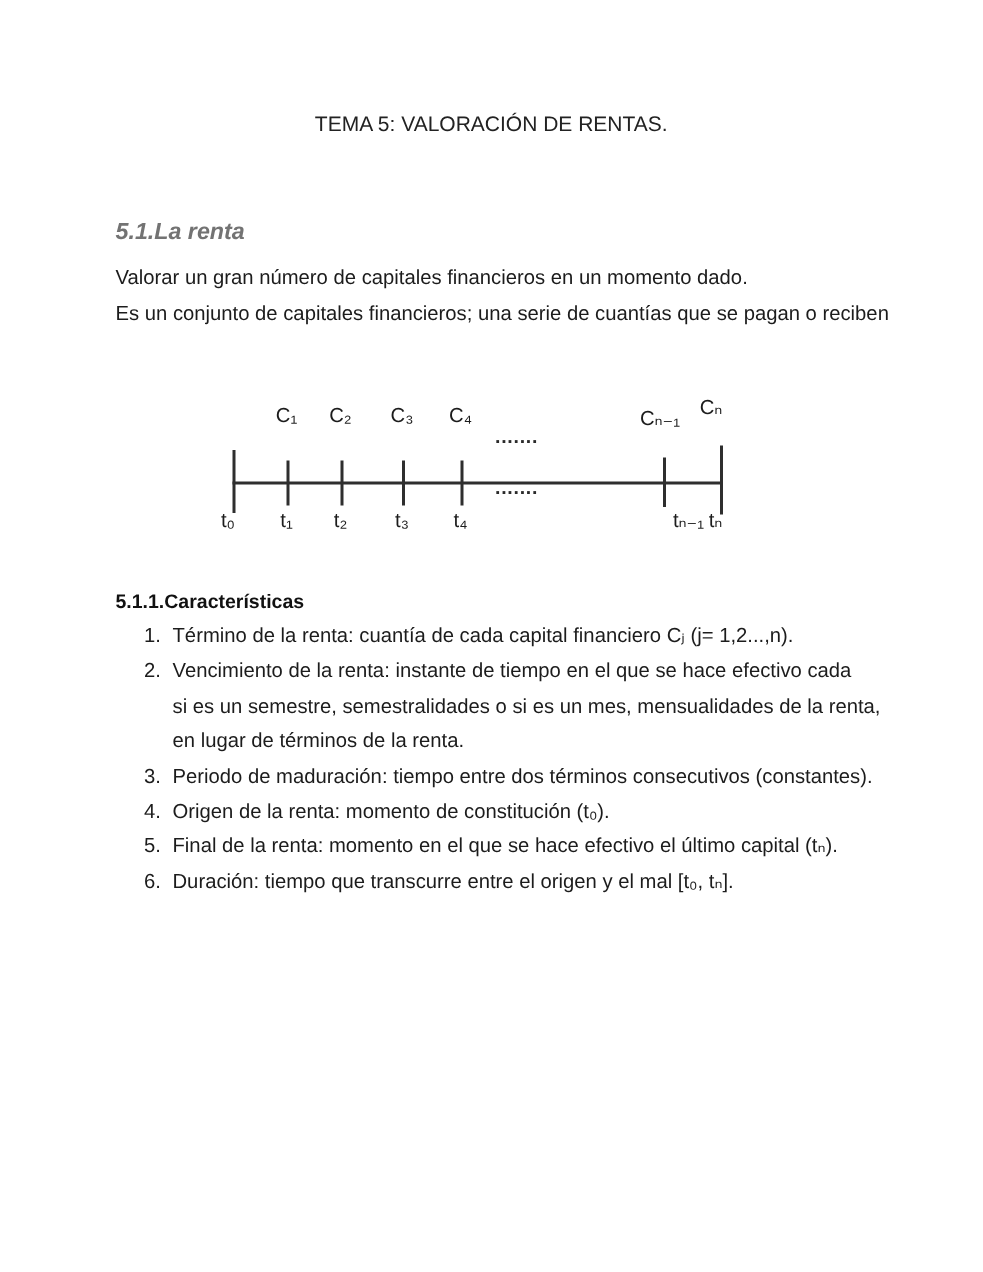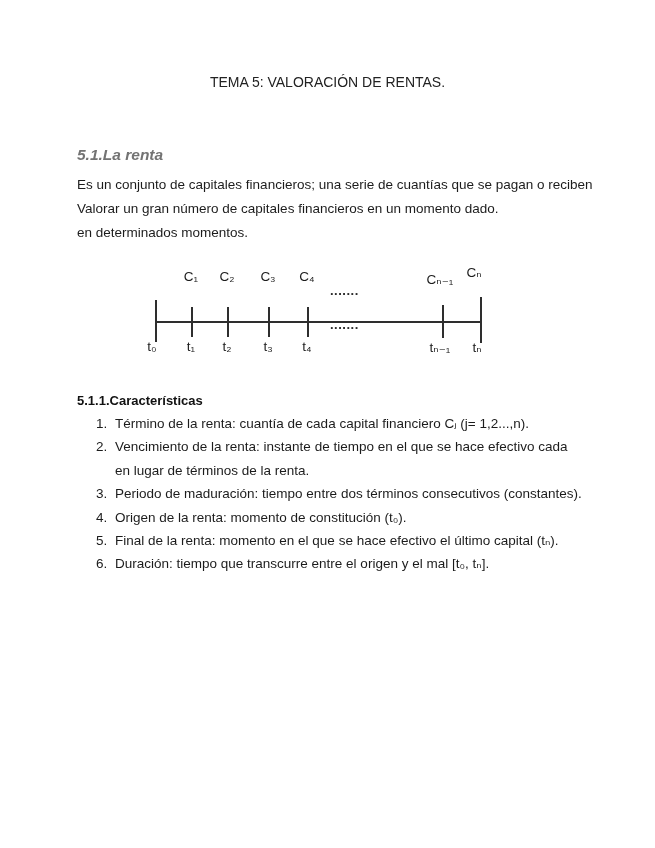--- a/index.html
+++ b/index.html
@@ -46,23 +46,22 @@
 </head>
 <body>
 
 <div class="page">
 
   <div class="title">TEMA 5: VALORACIÓN DE RENTAS.</div>
 
   <div class="h-renta">5.1.La renta</div>
 
   <div class="para">
+    <div>Valorar un gran número de capitales financieros en un momento dado.</div>
     <div>Es un conjunto de capitales financieros; una serie de cuantías que se pagan o reciben</div>
-    <div>Valorar un gran número de capitales financieros en un momento dado.</div>
-    <div>en determinados momentos.</div>
   </div>
 
   <div class="timeline">
 
     <i class="axis" style="left:155px;top:321px;width:327px"></i>
 
     <i class="tick" style="left:155px;top:300px;height:42px"></i>
     <i class="tick" style="left:480px;top:297px;height:46px"></i>
 
     <i class="tick" style="left:191px;top:307px;height:30px"></i>
@@ -79,34 +78,35 @@
     <span class="clabel" style="left:474px;top:264px">Cₙ</span>
 
     <span class="dots" style="left:330px;top:283px">.......</span>
     <span class="dots" style="left:330px;top:317px">.......</span>
 
     <span class="tlabel" style="left:152px;top:339px">t₀</span>
     <span class="tlabel" style="left:191px;top:339px">t₁</span>
     <span class="tlabel" style="left:227px;top:339px">t₂</span>
     <span class="tlabel" style="left:268px;top:339px">t₃</span>
     <span class="tlabel" style="left:307px;top:339px">t₄</span>
-    <span class="tlabel" style="left:440px;top:339px">tₙ₋₁</span>
+    <span class="tlabel" style="left:459px;top:339px">tₙ₋₁</span>
     <span class="tlabel" style="left:477px;top:339px">tₙ</span>
   </div>
 
   <div class="h-carac">5.1.1.Características</div>
 
   <div class="list">
     <div class="li">
       <span class="num">1.</span>
       <div>Término de la renta: cuantía de cada capital financiero Cⱼ (j= 1,2...,n).</div>
     </div>
     <div class="li">
       <span class="num">2.</span>
       <div>Vencimiento de la renta: instante de tiempo en el que se hace efectivo cada</div>
+      <div>si es un semestre, semestralidades o si es un mes, mensualidades de la renta,</div>
       <div>en lugar de términos de la renta.</div>
     </div>
     <div class="li">
       <span class="num">3.</span>
       <div>Periodo de maduración: tiempo entre dos términos consecutivos (constantes).</div>
     </div>
     <div class="li">
       <span class="num">4.</span>
       <div>Origen de la renta: momento de constitución (t₀).</div>
     </div>

